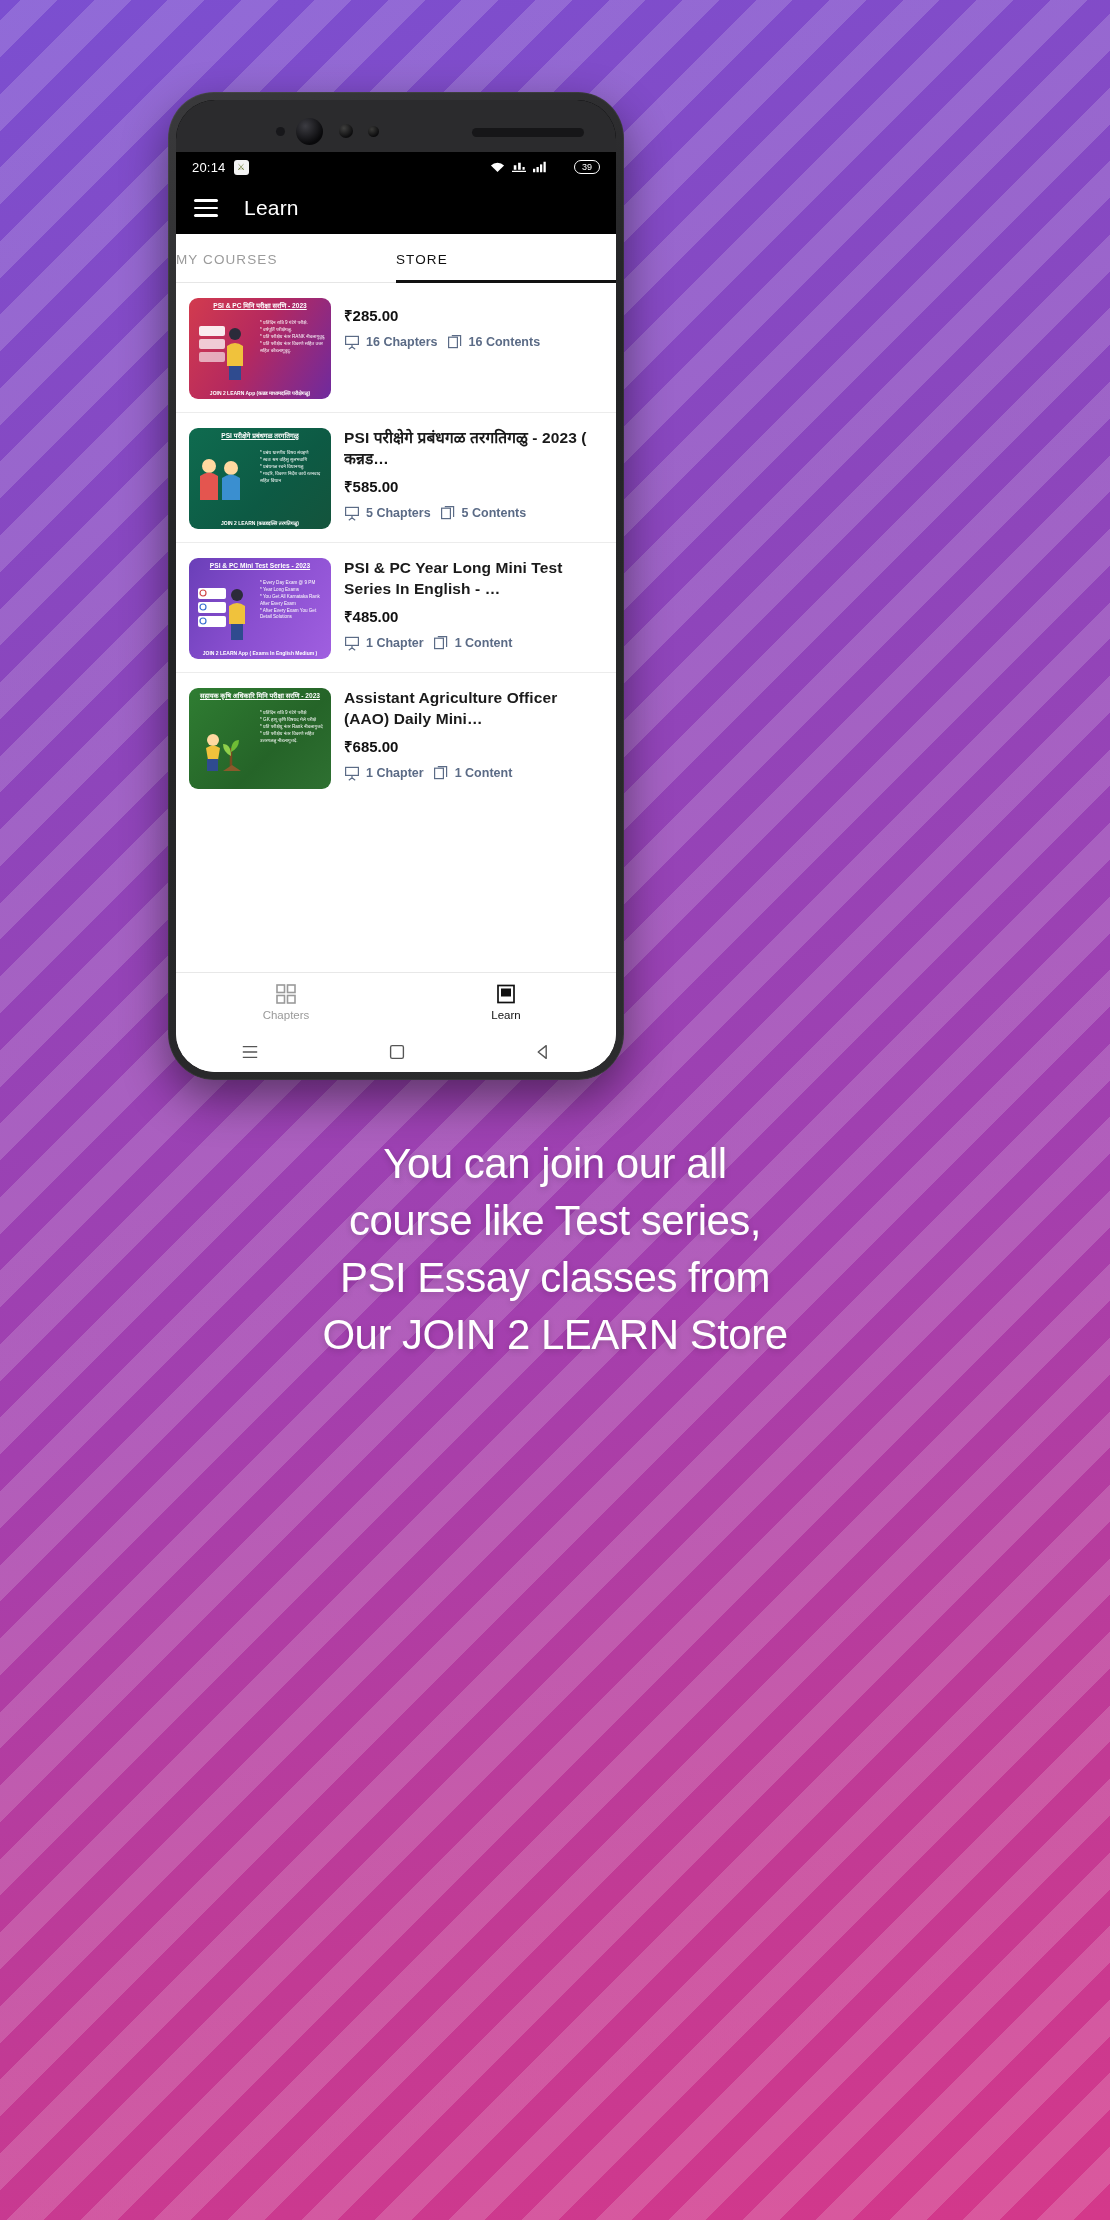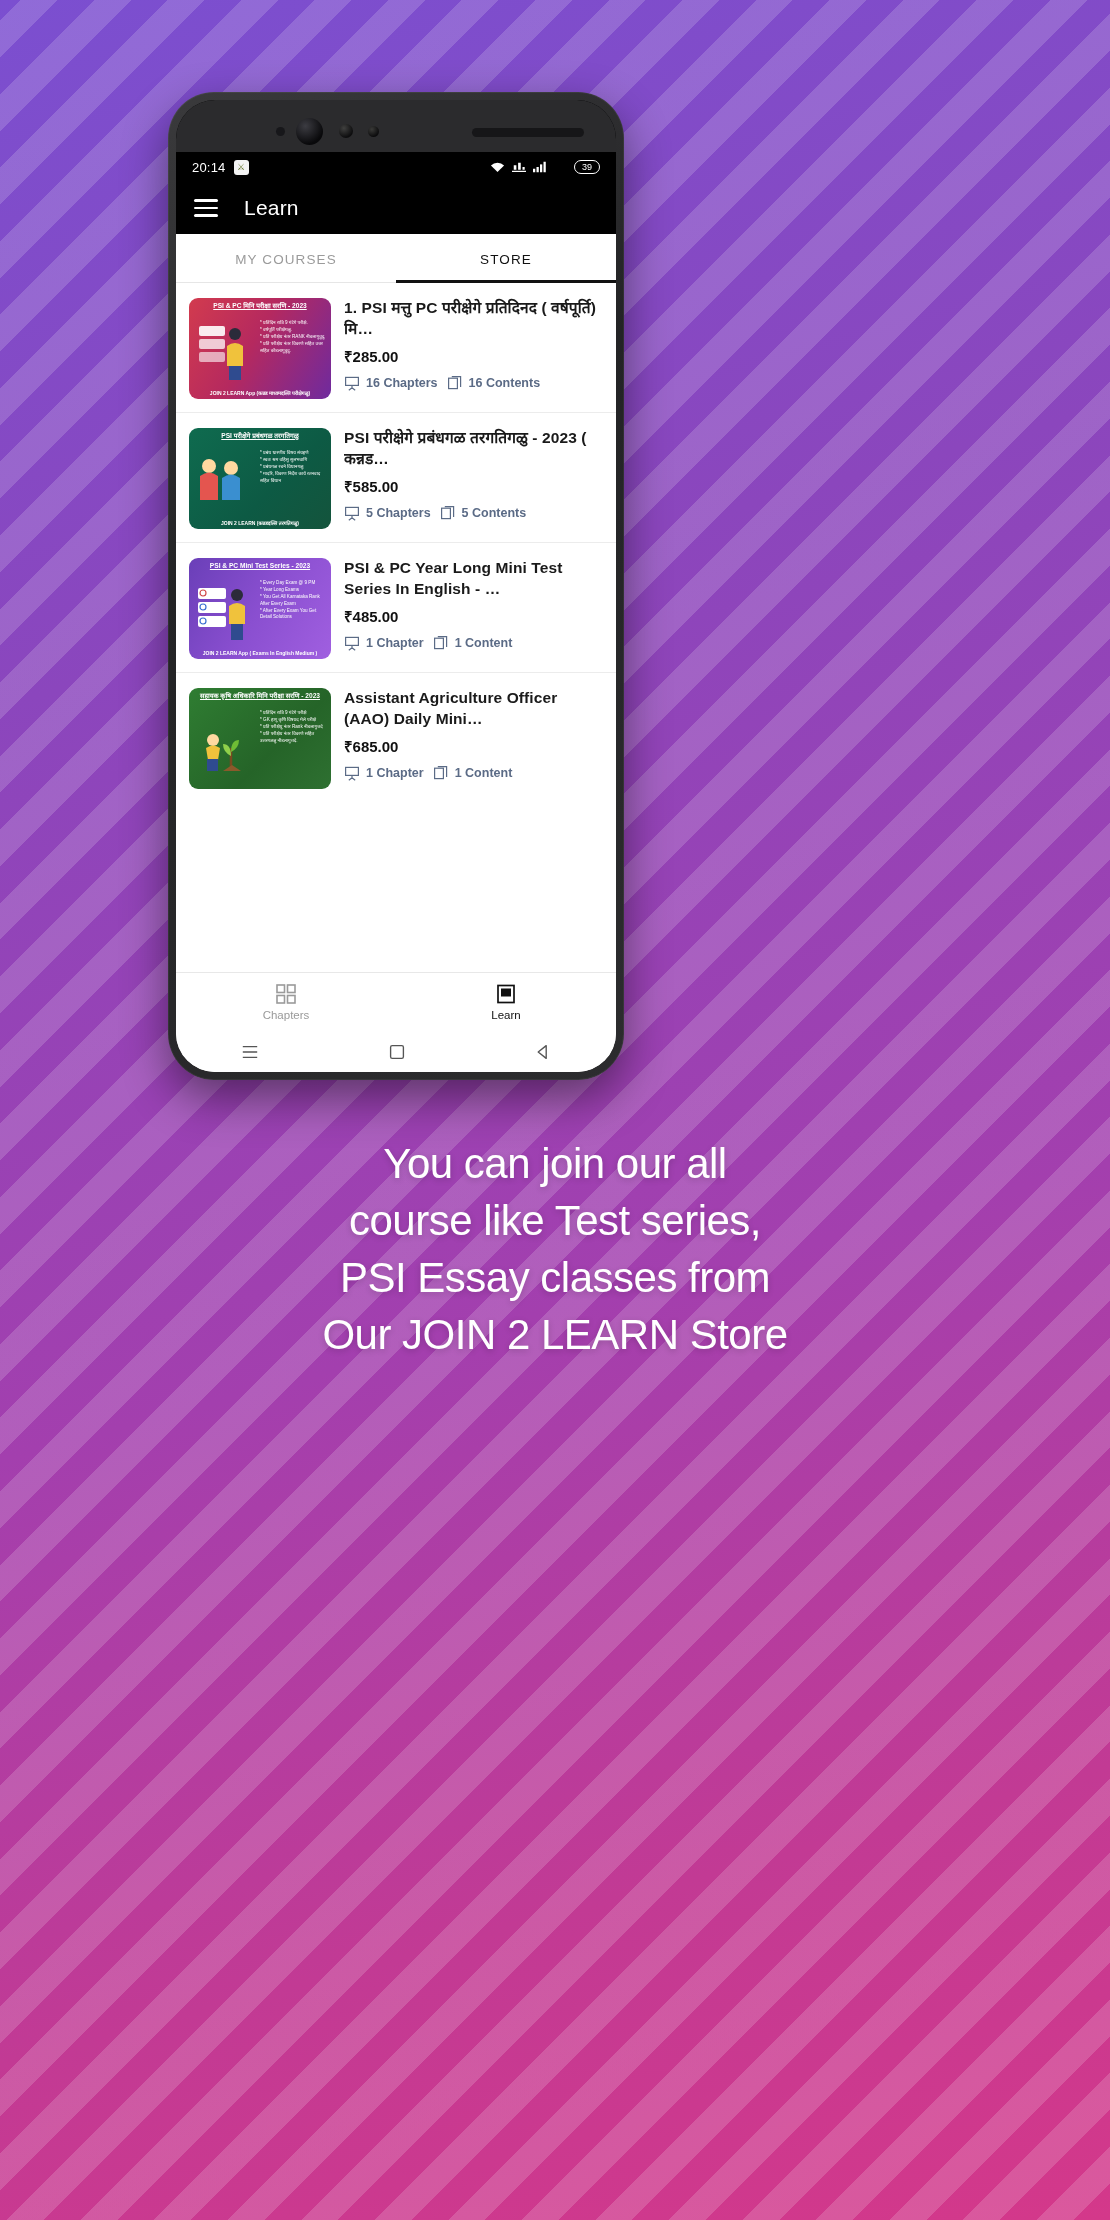--- a/index.html
+++ b/index.html
@@ -95,21 +95,21 @@
     height:52px; flex:0 0 auto; background:#000; color:#fff;
     display:flex; align-items:center; gap:26px; padding:0 18px;
   }
   #hamburger { width:24px; display:flex; flex-direction:column; gap:5px; cursor:pointer; }
   #hamburger i { display:block; height:2.5px; background:#fff; border-radius:2px; }
   #app-title { font-size:21px; font-weight:500; letter-spacing:.2px; }
 
   
   #tabs { flex:0 0 auto; display:flex; background:#fff; border-bottom:1px solid #e6e6e6; }
   .tab {
-    flex:1; text-align:center;
+    flex:1; text-align:left;
     padding:18px 0 15px;
     font-size:13.5px; letter-spacing:1.1px;
     color:#9b9b9b; position:relative; cursor:pointer;
   }
   .tab.active { color:#111; }
   .tab.active::after {
     content:""; position:absolute; left:0; right:0; bottom:-1px;
     height:3px; background:#111;
   }
 
@@ -254,21 +254,20 @@
               <path d="M30 22q8-6 16 0v20H30z" fill="#f0c23c"></path>
               <rect x="32" y="42" width="12" height="14" fill="#2f4b8f"></rect>
             </svg>
             <div class="bl" style="white-space:pre-line">* प्रतिदिन रात्रि 9 गंटेगे परीक्षे.
 * वर्षपूर्ति परीक्षेगळु.
 * प्रति परीक्षेय नंतर RANK नीडलागुवुदु.
 * प्रति परीक्षेय नंतर विवरणे सहित उत्तर सहित कॊडलागुवुदु.</div>
             <div class="fo">JOIN 2 LEARN App  (कन्नड माध्यमदल्लि परीक्षेगळु)</div>
           </div>
           <div class="cmeta">
-            <div class="ctitle">1. PSI मत्तु PC परीक्षेगे प्रतिदिनद ( वर्षपूर्ति) मि…</div>
             <div class="cprice">₹285.00</div>
             <div class="crow">
               <span class="cstat">
                 <svg width="16" height="16" viewBox="0 0 20 20">
                   <rect x="2" y="3" width="16" height="10" fill="none" stroke="#5b6b86" stroke-width="1.5"></rect>
                   <path d="M10 13v3M6 19l4-3 4 3" stroke="#5b6b86" stroke-width="1.5" fill="none"></path>
                 </svg>
                 <b>16 Chapters</b>
               </span>
               <span class="cstat">

